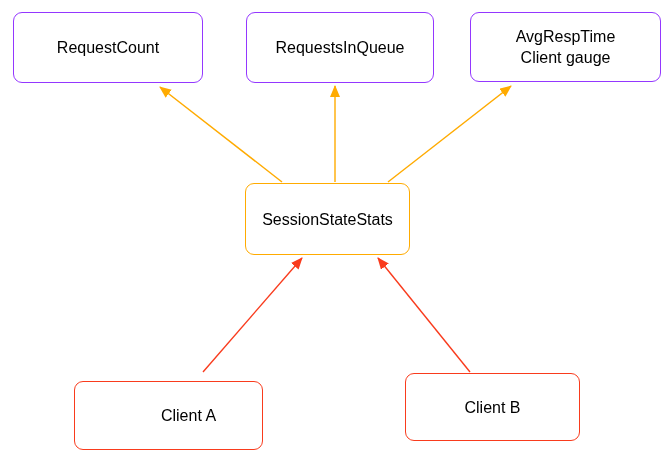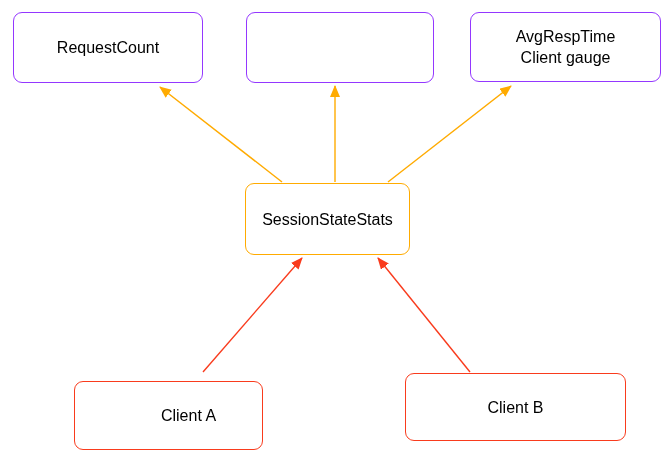--- a/index.html
+++ b/index.html
@@ -40,21 +40,21 @@
   }
   .node.metric    { border-color: #9437ff; }
   .node.collector { border-color: #ffab00; }
   .node.client    { border-color: #f93b1d; }
 
   .pos-request-count      { left: 13px;  top: 12px;  width: 190px; height: 71px; }
   .pos-requests-in-queue  { left: 246px; top: 12px;  width: 188px; height: 71px; }
   .pos-avg-resp-time      { left: 470px; top: 12px;  width: 191px; height: 70px; }
   .pos-session-state-stats{ left: 245px; top: 183px; width: 165px; height: 72px; }
   .pos-client-a           { left: 74px;  top: 381px; width: 189px; height: 69px; padding-left: 40px; }
-  .pos-client-b           { left: 405px; top: 373px; width: 221px; height: 68px; }
+  .pos-client-b           { left: 405px; top: 373px; width: 175px; height: 68px; }
 </style>
 </head>
 <body>
 
 <div class="canvas">
 
   <svg id="edges" class="edges-layer" viewBox="0 0 670 454" width="670" height="454" xmlns="http://www.w3.org/2000/svg">
     <defs>
       <marker id="arrow-collector" markerUnits="userSpaceOnUse" markerWidth="14" markerHeight="12" refX="11" refY="5" orient="auto">
         <path d="M0,0 L12,5 L0,10 Z" fill="#ffab00"></path>
@@ -68,20 +68,21 @@
       <line x1="388" y1="182" x2="511" y2="86" stroke="#ffab00" stroke-width="1.4" marker-end="url(#arrow-collector)"></line>
       <line x1="203" y1="372" x2="302" y2="258" stroke="#f93b1d" stroke-width="1.4" marker-end="url(#arrow-client)"></line>
       <line x1="470" y1="372" x2="378" y2="258" stroke="#f93b1d" stroke-width="1.4" marker-end="url(#arrow-client)"></line>
     </svg>
 
   <div class="node metric pos-request-count">
     <span>RequestCount</span>
   </div>
 
   <div class="node metric pos-requests-in-queue">
+    <span>RequestsInQueue</span>
   </div>
 
   <div class="node metric pos-avg-resp-time">
     <span>AvgRespTime</span>
     <span>Client gauge</span>
   </div>
 
   <div class="node collector pos-session-state-stats">
     <span>SessionStateStats</span>
   </div>

